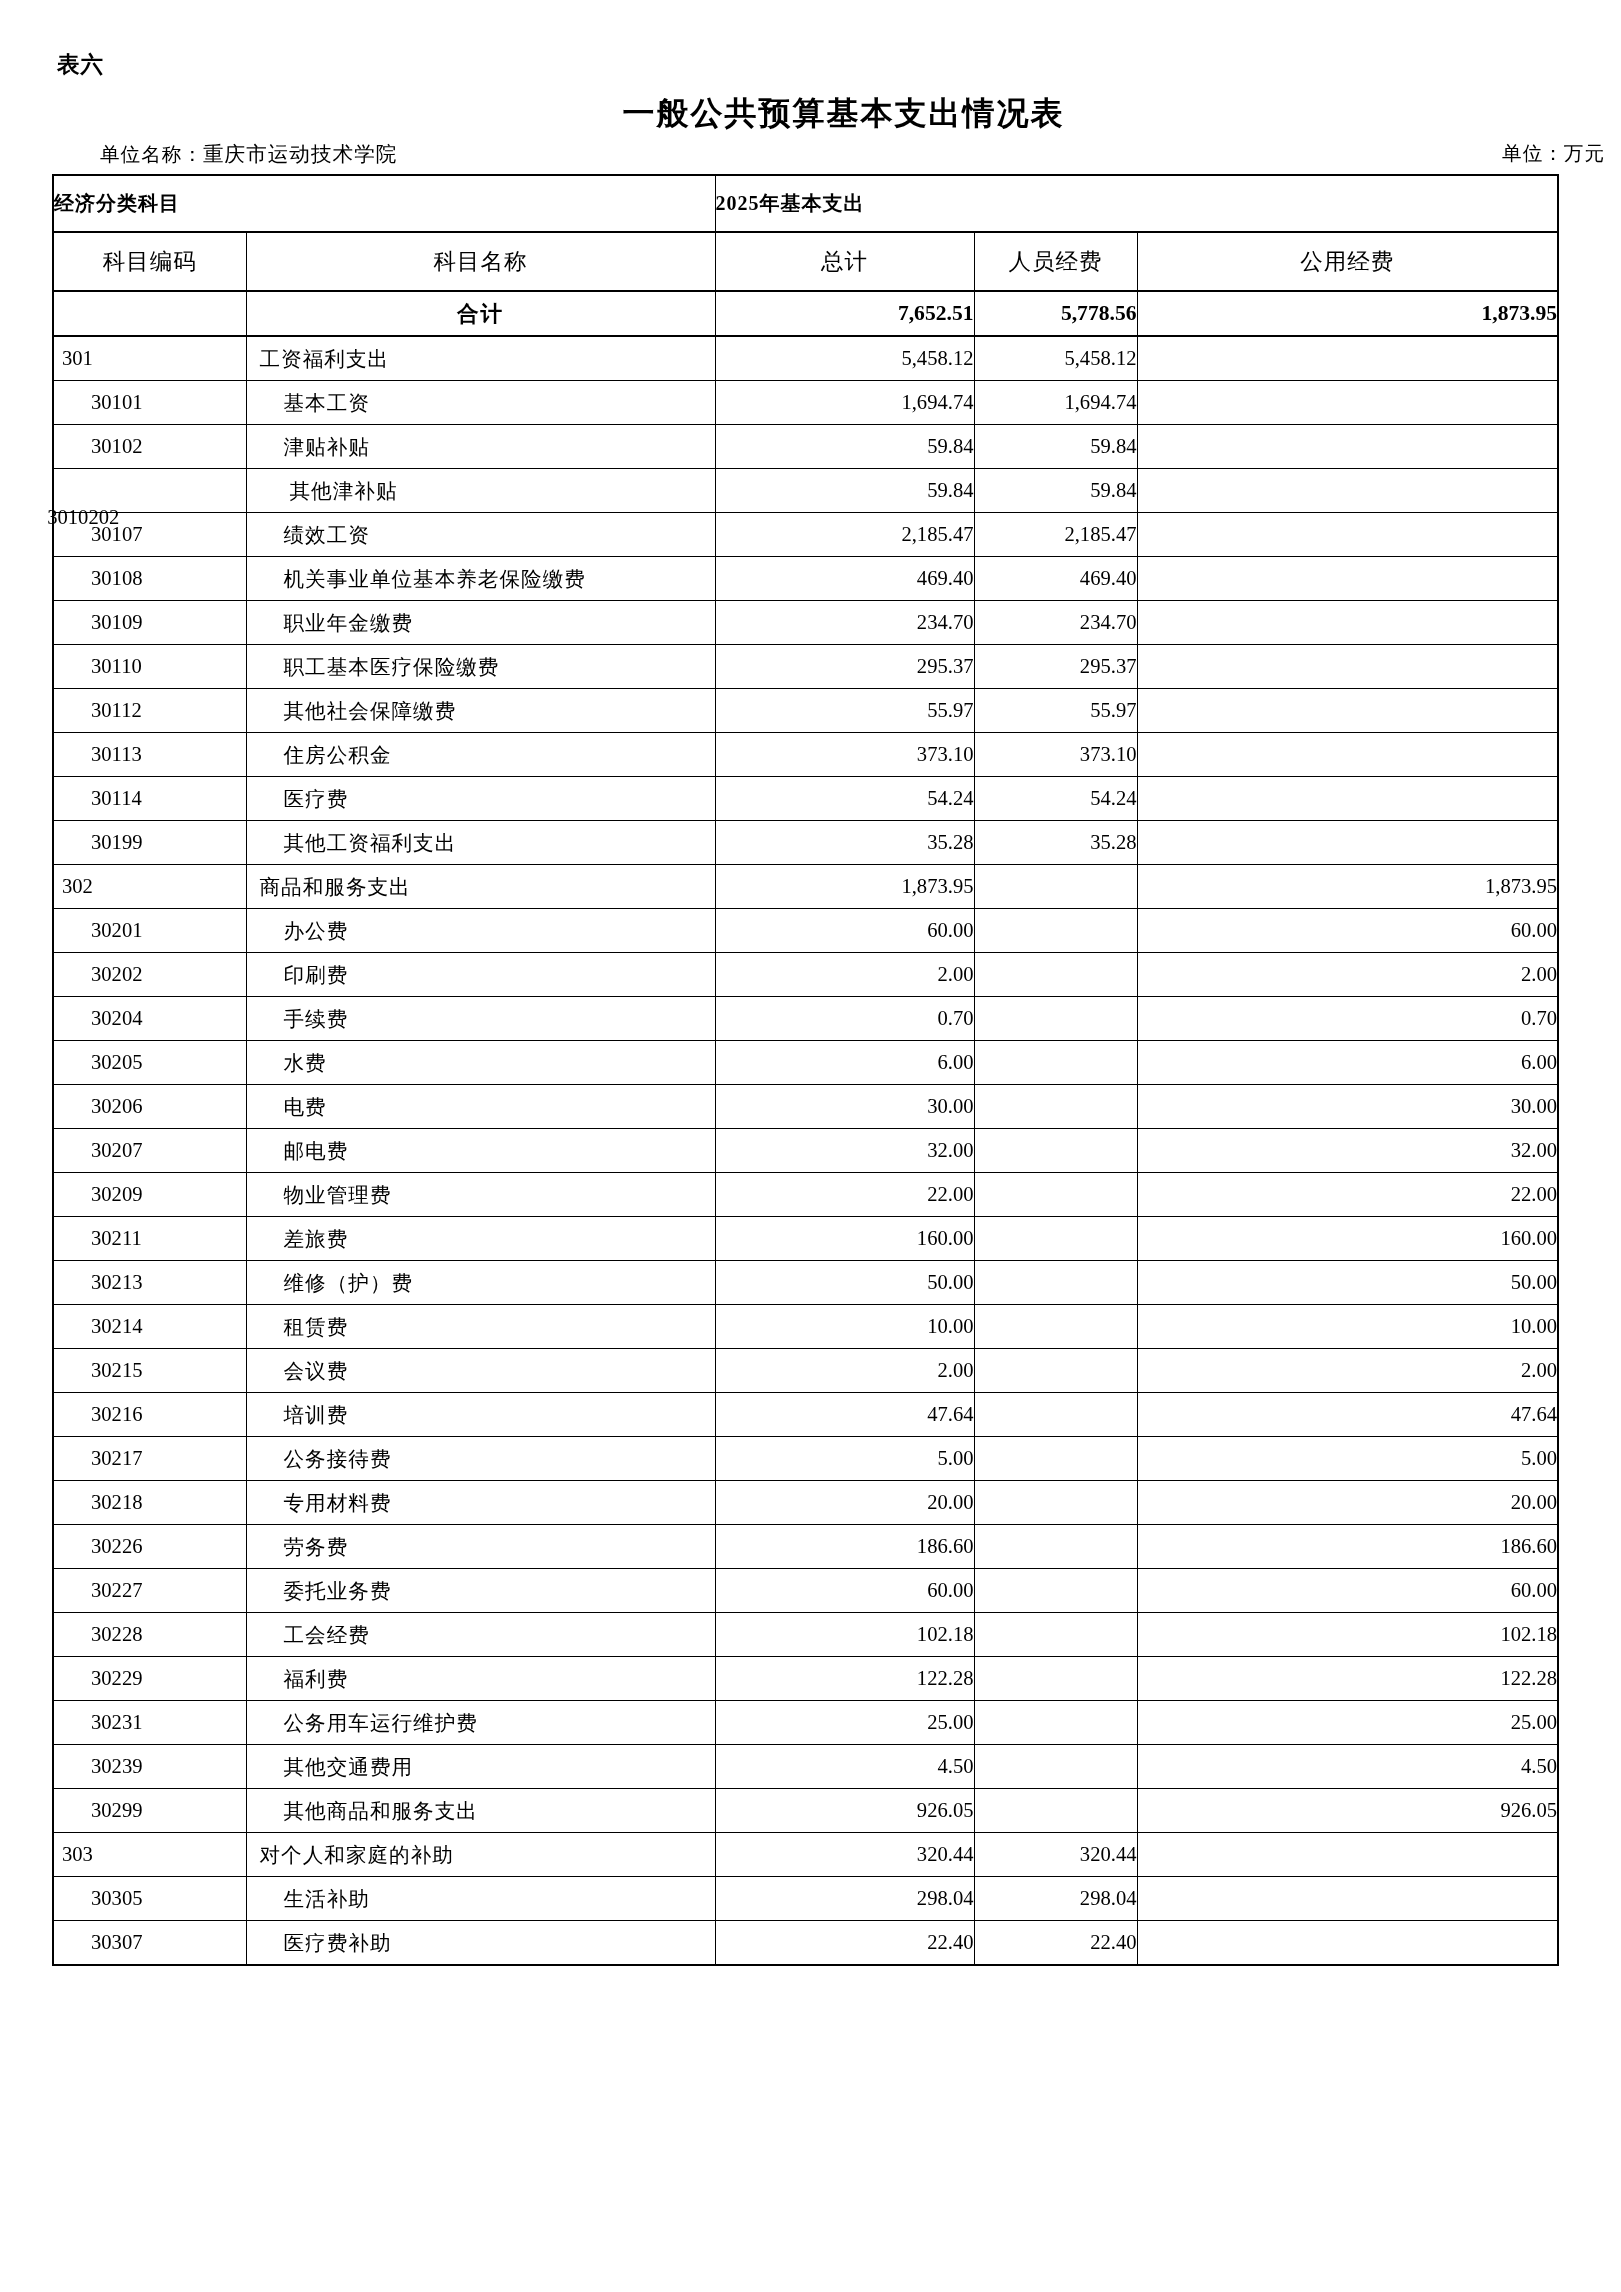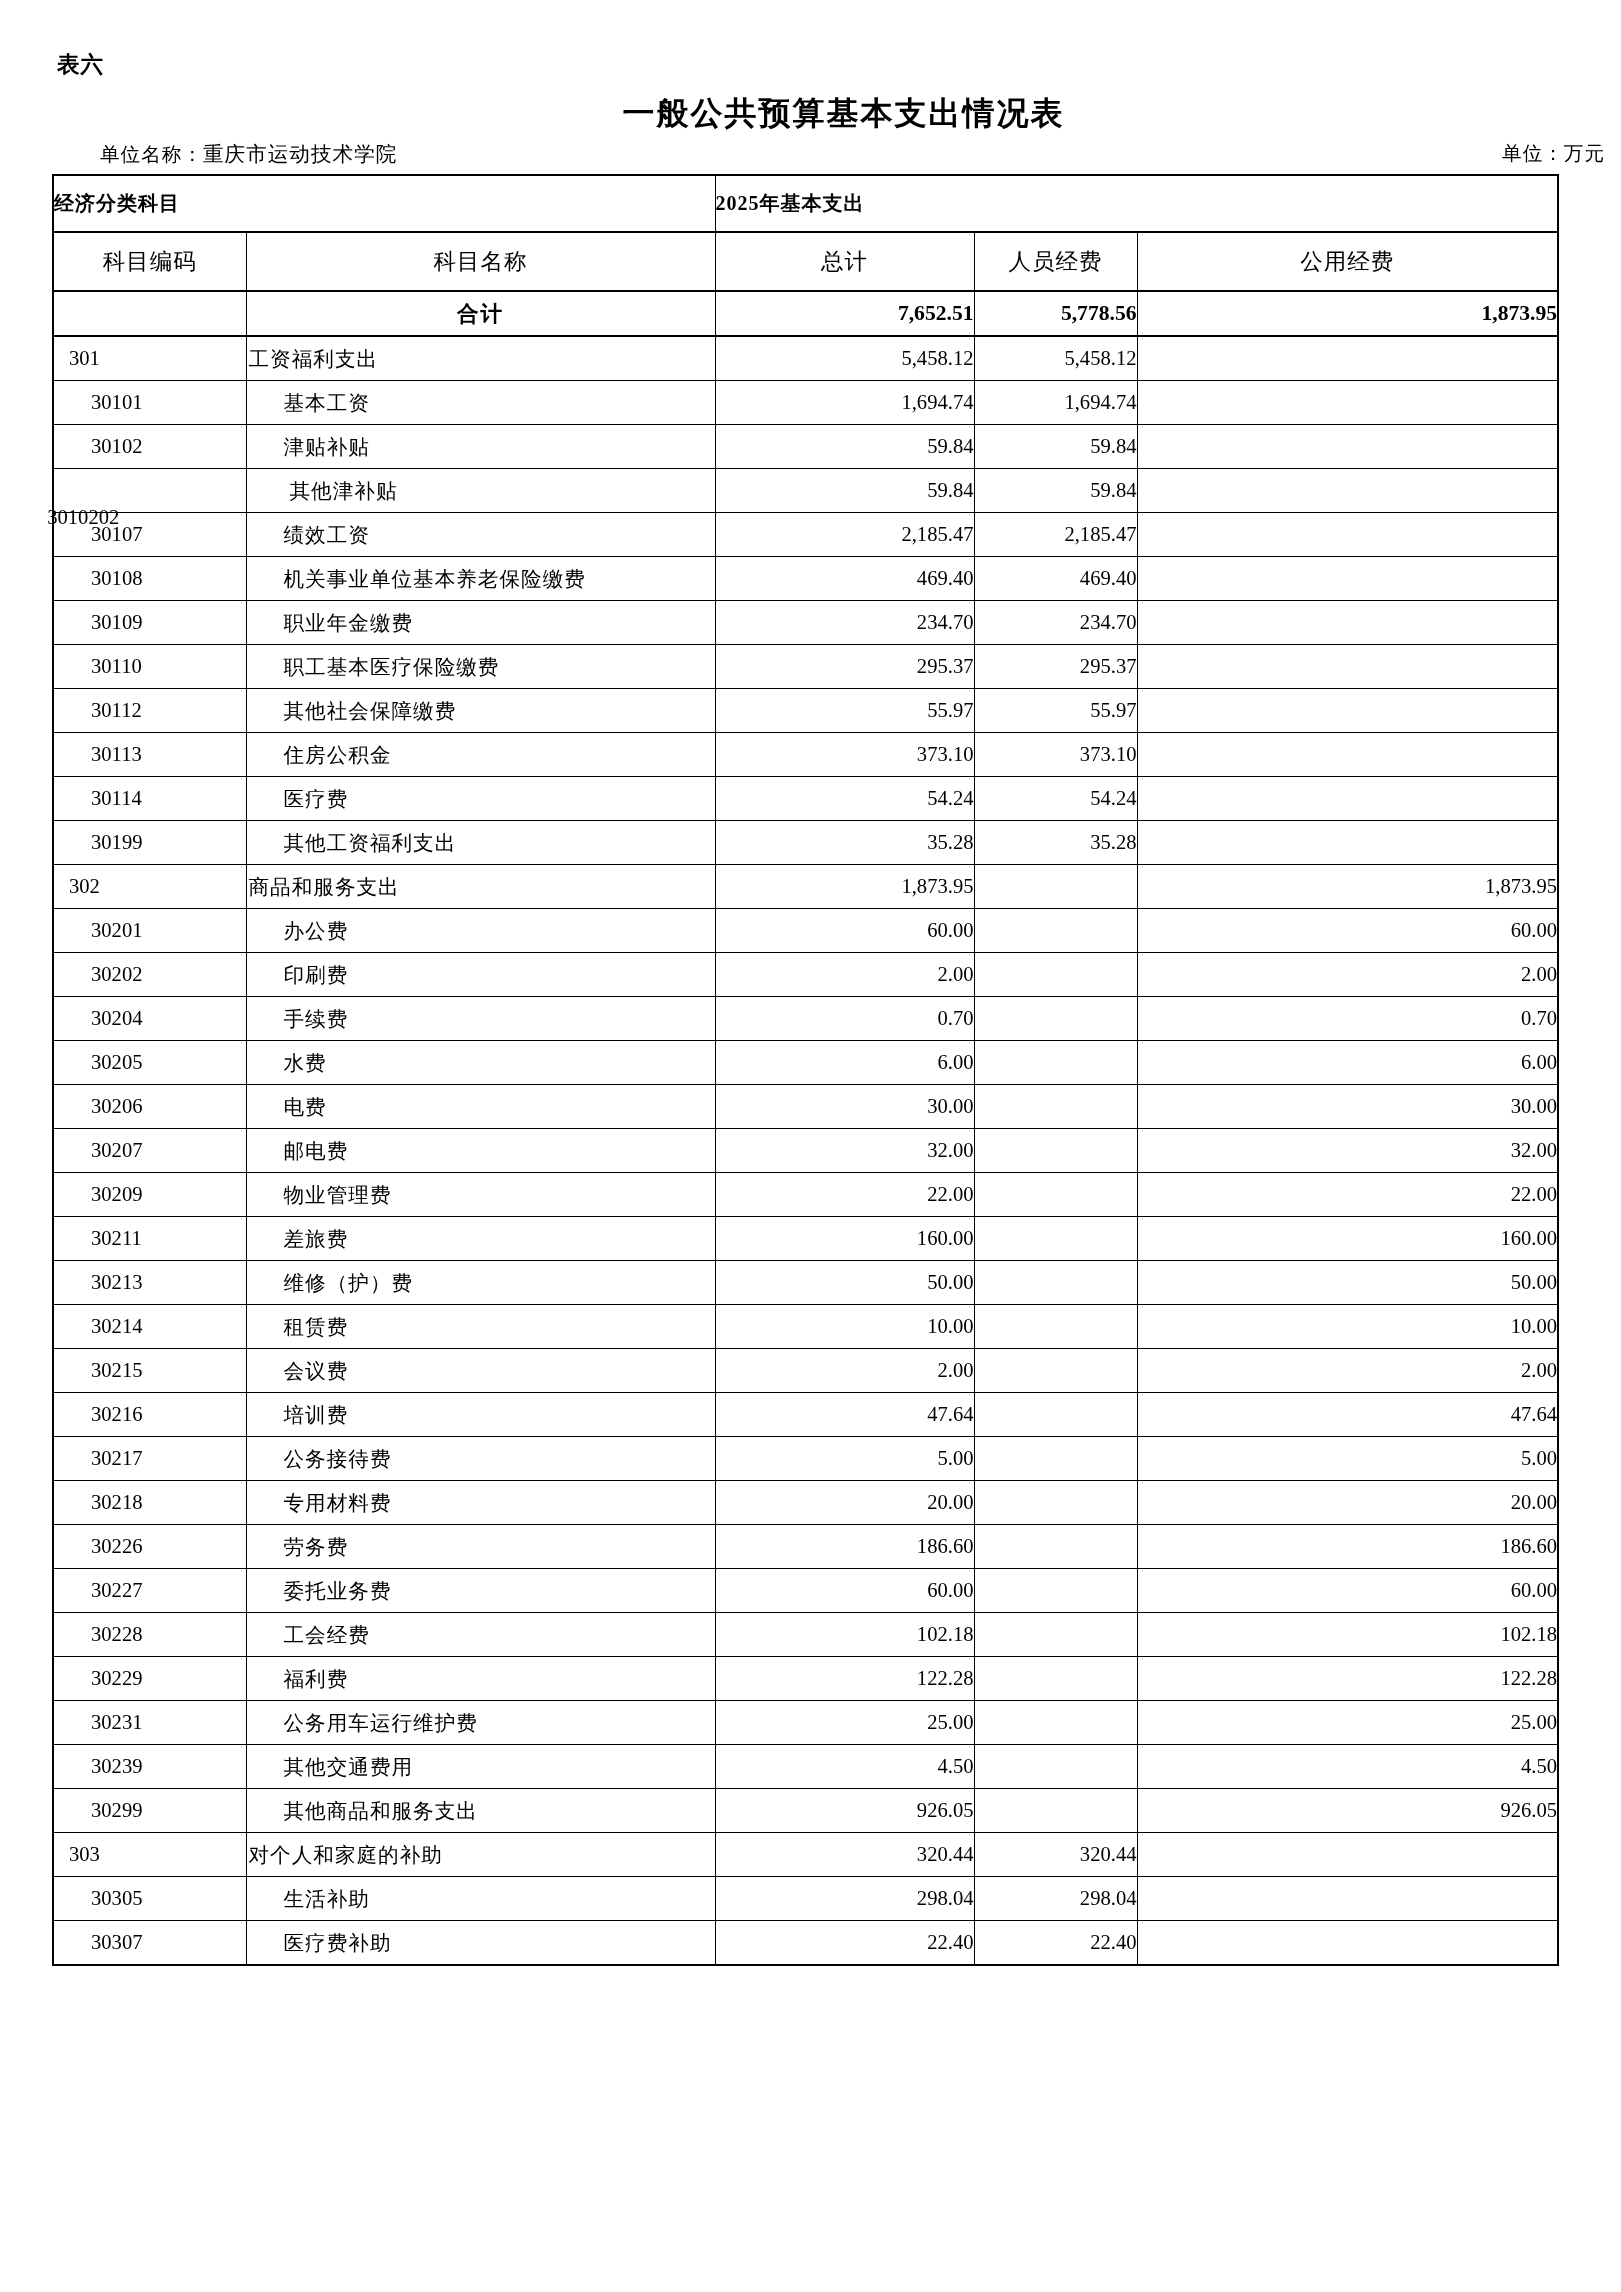--- a/index.html
+++ b/index.html
@@ -143,22 +143,22 @@
     letter-spacing: 1px;
     white-space: nowrap;
   }
   td.num-cell {
     text-align: right;
     padding-right: 12.7px;
     font-size: 20.6px;
     white-space: nowrap;
   }
   
-  .lvl1 .code-cell { padding-left: 15px; }
-  .lvl1 .name-cell { padding-left: 2px; }
+  .lvl1 .code-cell { padding-left: 8px; }
+  .lvl1 .name-cell { padding-left: 13px; }
   .lvl2 .code-cell { padding-left: 37px; }
   .lvl2 .name-cell { padding-left: 37px; }
   .lvl3 .code-cell { padding-left: 5px; }
   .lvl3 .name-cell { padding-left: 43px; }
 
   
   tr.overflow-code td.code-cell {
     vertical-align: bottom;
     line-height: 1;
   }

